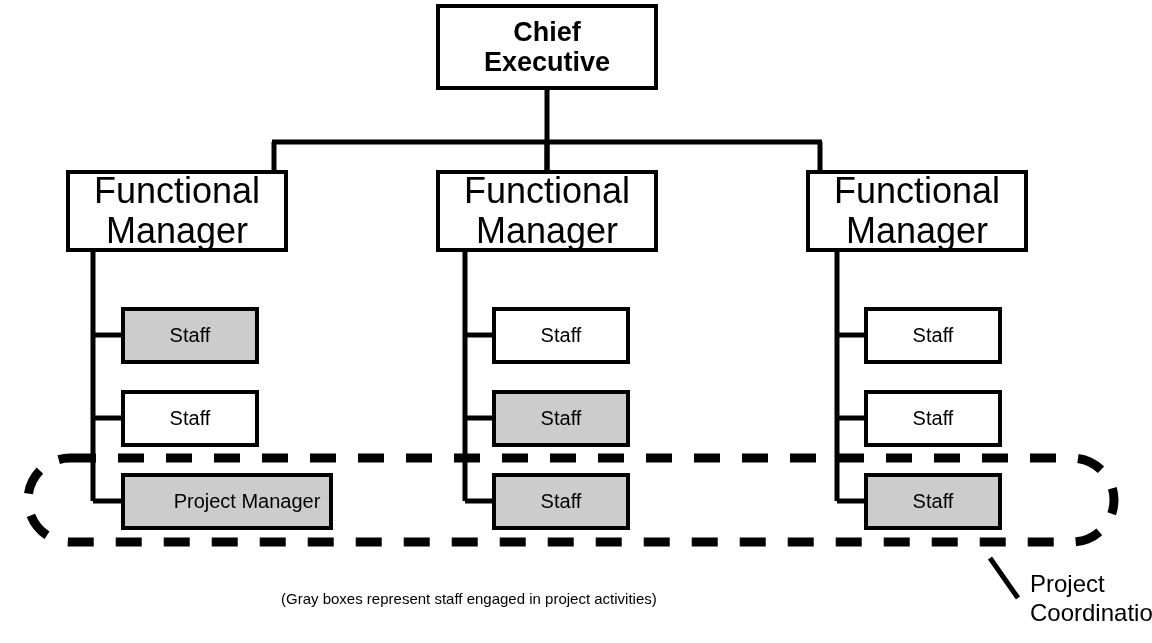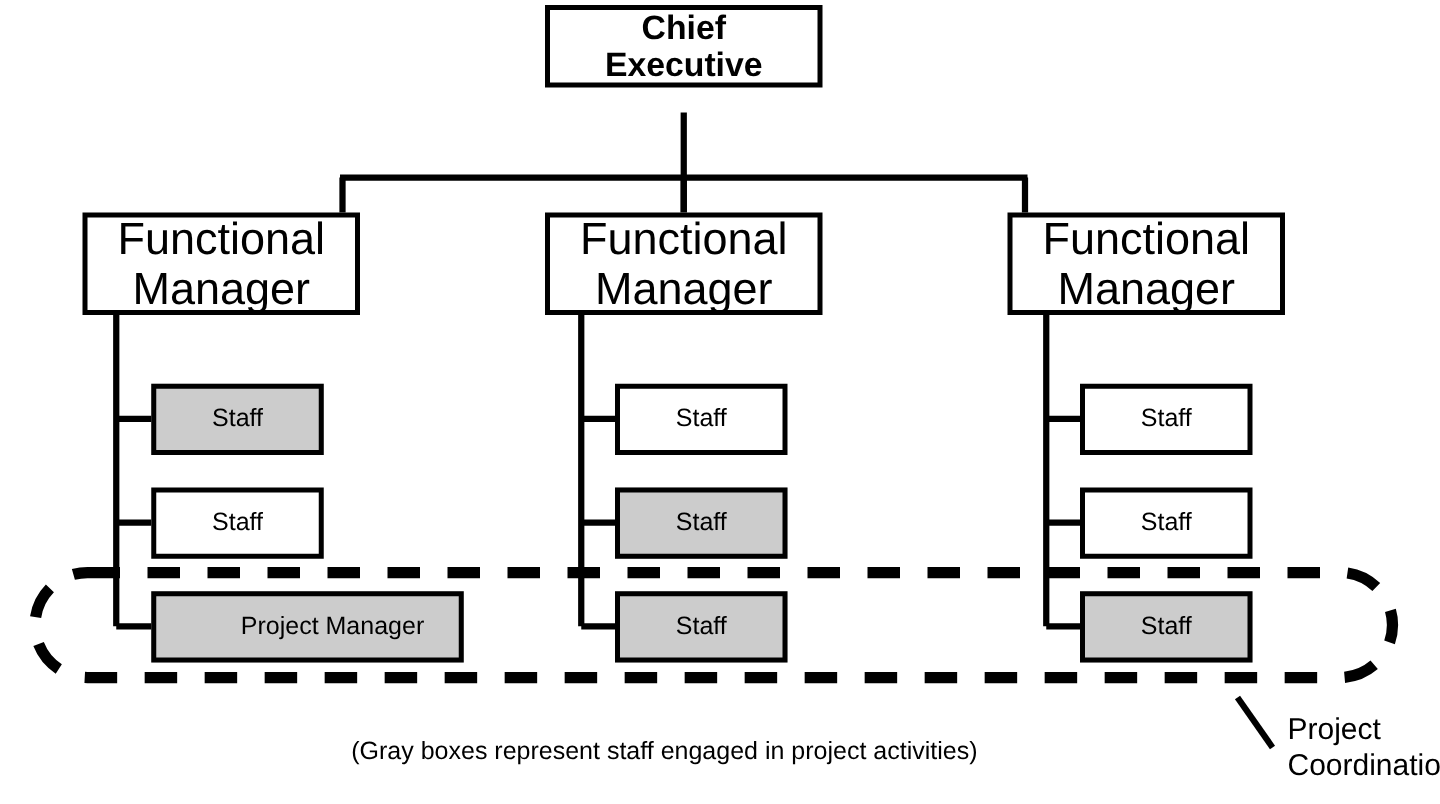--- a/index.html
+++ b/index.html
@@ -55,21 +55,21 @@
     font-size: 20px;
     border-width: 4px;
   }
   .node-label {
     display: block;
     white-space: pre-line;
   }
   
   .caption {
     position: absolute;
-    font-size: 20px;
+    font-size: 15px;
     color: #000000;
     white-space: nowrap;
     z-index: 4;
   }
   .annotation {
     position: absolute;
     font-size: 24px;
     color: #000000;
     line-height: 1.2;
     text-align: left;
@@ -114,21 +114,21 @@
       <line x1="837" y1="335" x2="866" y2="335"></line>
       <line x1="837" y1="418" x2="866" y2="418"></line>
       <line x1="837" y1="501" x2="866" y2="501"></line>
     </g>
 
     <path d="M 70 458 L 1072 458 A 42 42 0 0 1 1072 542 L 70 542 A 42 42 0 0 1 70 458 Z" fill="none" stroke="#000000" stroke-width="9" stroke-dasharray="26 22" stroke-linecap="butt"></path>
 
     <line x1="990" y1="558" x2="1018" y2="598" stroke="#000000" stroke-width="5"></line>
   </svg>
 
-  <div class="node exec" style="left:436px; top:4px; width:222px; height:66px;align-items:center;">
+  <div class="node exec" style="left:436px; top:4px; width:222px; height:86px;align-items:center;">
     <span class="node-label">Chief
 Executive</span>
   </div>
 
   <div class="node manager" style="left:66px; top:170px; width:222px; height:82px;">
     <span class="node-label">Functional
 Manager</span>
   </div>
   <div class="node manager" style="left:436px; top:170px; width:222px; height:82px;">
     <span class="node-label">Functional
@@ -138,21 +138,21 @@
     <span class="node-label">Functional
 Manager</span>
   </div>
 
   <div class="node staff gray" style="left:121px; top:307px; width:138px; height:57px;">
     <span class="node-label">Staff</span>
   </div>
   <div class="node staff" style="left:121px; top:390px; width:138px; height:57px;">
     <span class="node-label">Staff</span>
   </div>
-  <div class="node staff gray" style="left:121px; top:473px; width:250px; height:57px;padding-left:40px;">
+  <div class="node staff gray" style="left:121px; top:473px; width:212px; height:57px;padding-left:40px;">
     <span class="node-label">Project Manager</span>
   </div>
 
   <div class="node staff" style="left:492px; top:307px; width:138px; height:57px;">
     <span class="node-label">Staff</span>
   </div>
   <div class="node staff gray" style="left:492px; top:390px; width:138px; height:57px;">
     <span class="node-label">Staff</span>
   </div>
   <div class="node staff gray" style="left:492px; top:473px; width:138px; height:57px;">

